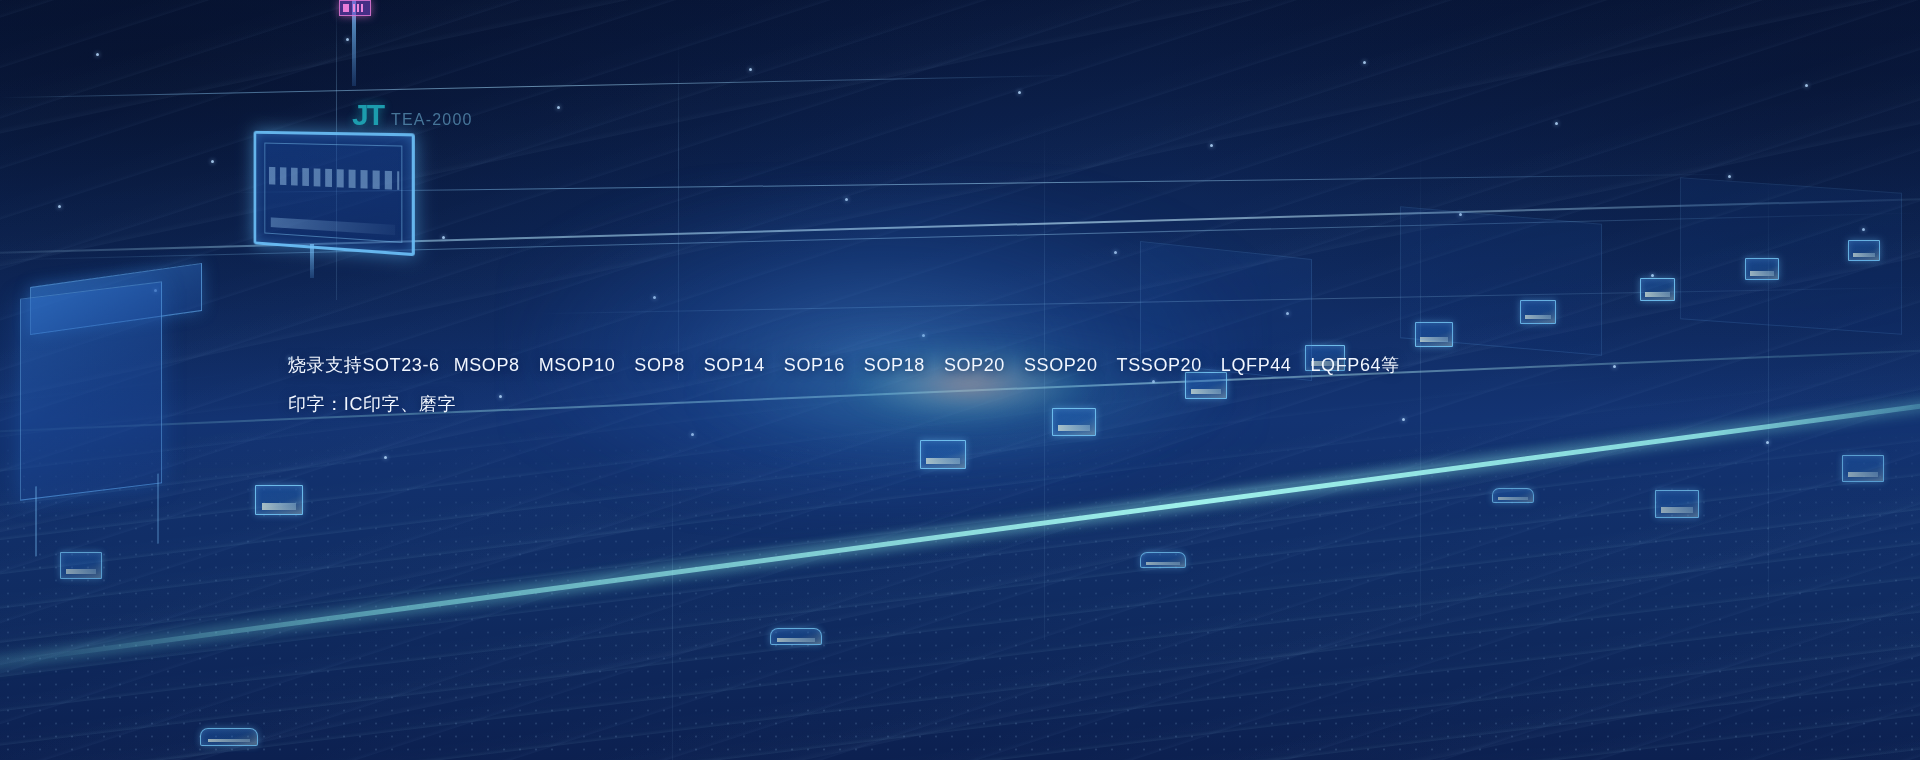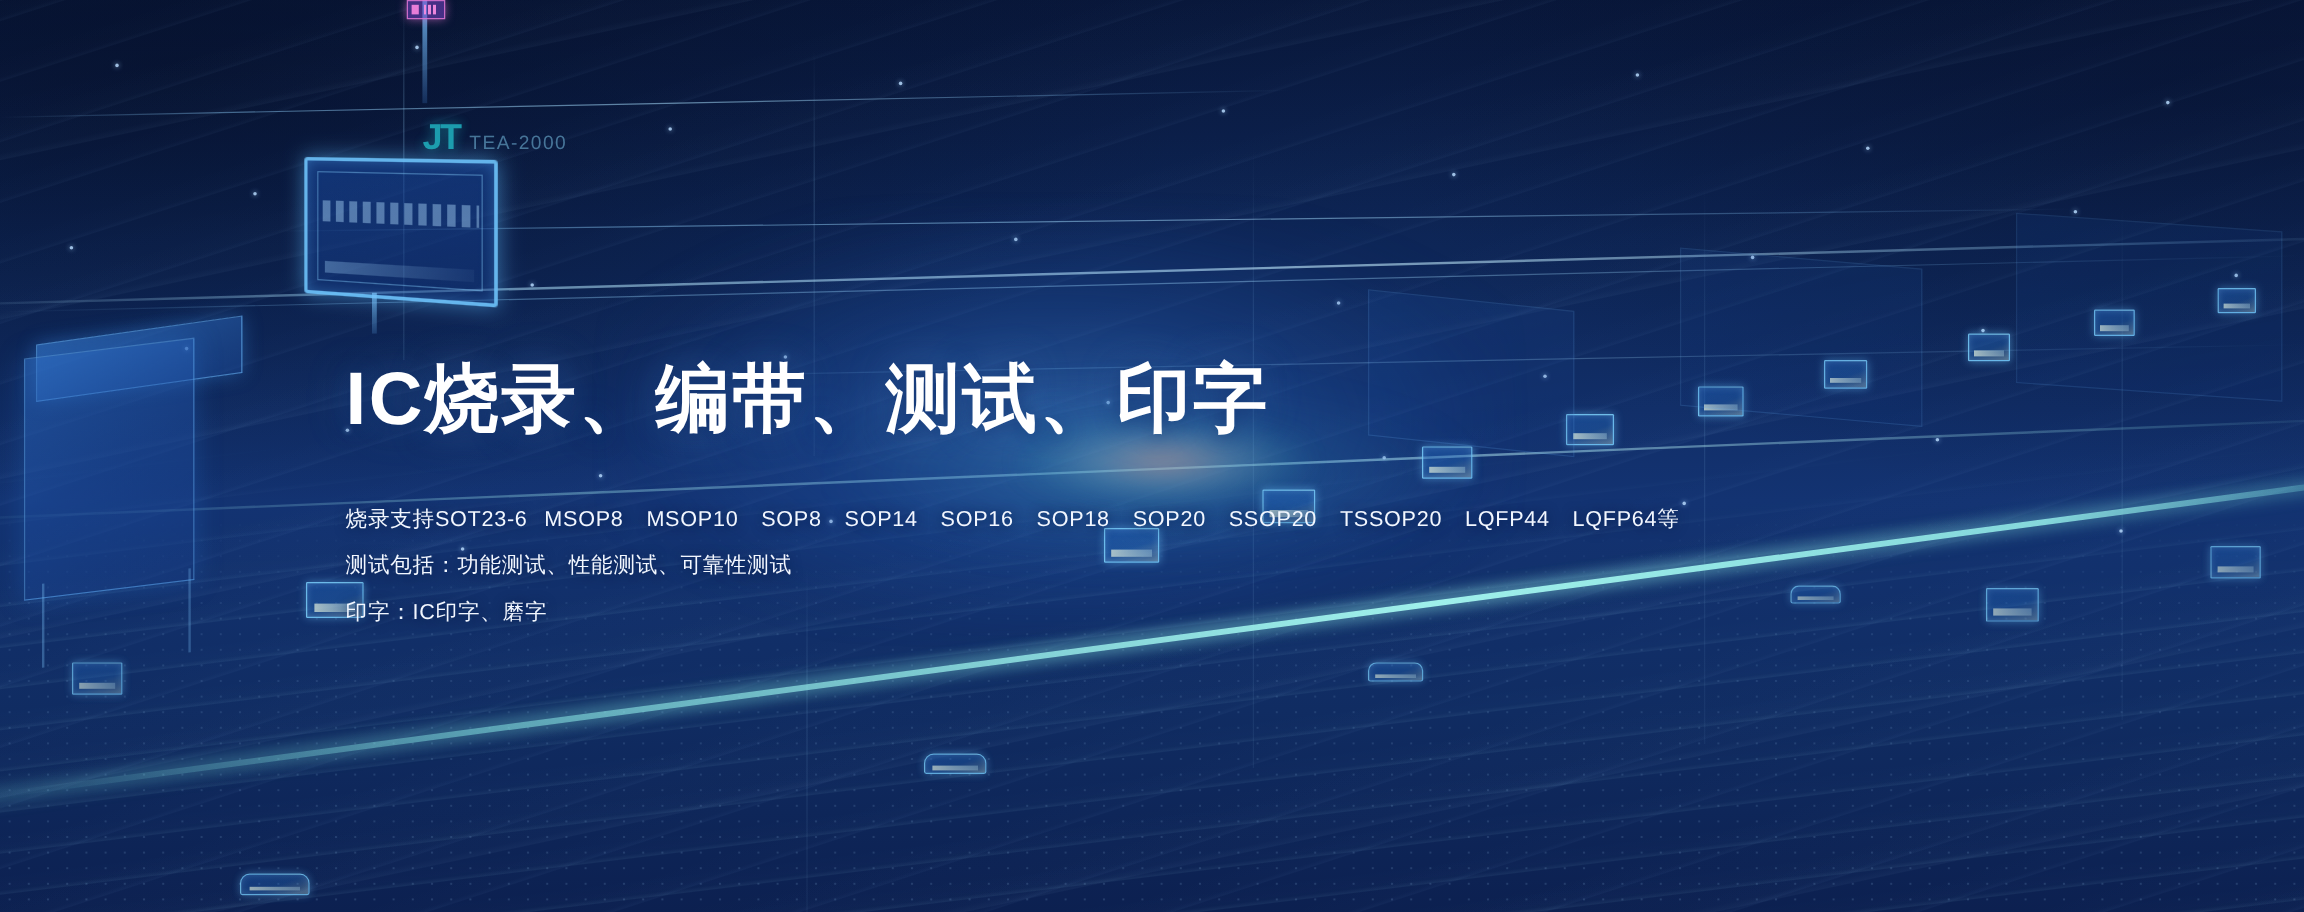--- a/index.html
+++ b/index.html
@@ -477,28 +477,26 @@
 
   <div class="layer">
     <div class="chip" style="left:200px; top:728px; width:56px; height:16px; border-radius:8px 8px 2px 2px; opacity:.9;"></div>
     <div class="chip" style="left:770px; top:628px; width:50px; height:15px; border-radius:8px 8px 2px 2px; opacity:.9;"></div>
     <div class="chip" style="left:1140px;top:552px; width:44px; height:14px; border-radius:7px 7px 2px 2px; opacity:.85;"></div>
     <div class="chip" style="left:1492px;top:488px; width:40px; height:13px; border-radius:7px 7px 2px 2px; opacity:.8;"></div>
   </div>
 
   <div class="content">
 
-    <h1 class="headline">IC烧录、编带、测试、印字</h1>
 
     <ul class="sub-list">
 
       <li class="sub-line">
         <span class="lead-in">烧录支持SOT23-6</span><span class="pkg-list"><span class="pkg">MSOP8</span><span class="pkg">MSOP10</span><span class="pkg">SOP8</span><span class="pkg">SOP14</span><span class="pkg">SOP16</span><span class="pkg">SOP18</span><span class="pkg">SOP20</span><span class="pkg">SSOP20</span><span class="pkg">TSSOP20</span><span class="pkg">LQFP44</span><span class="pkg">LQFP64等</span></span>
       </li>
 
-      <li class="sub-line">测试包括：功能测试、性能测试、可靠性测试</li>
 
       <li class="sub-line">印字：IC印字、磨字</li>
 
     </ul>
   </div>
 
 </div>
 
 </body></html>

